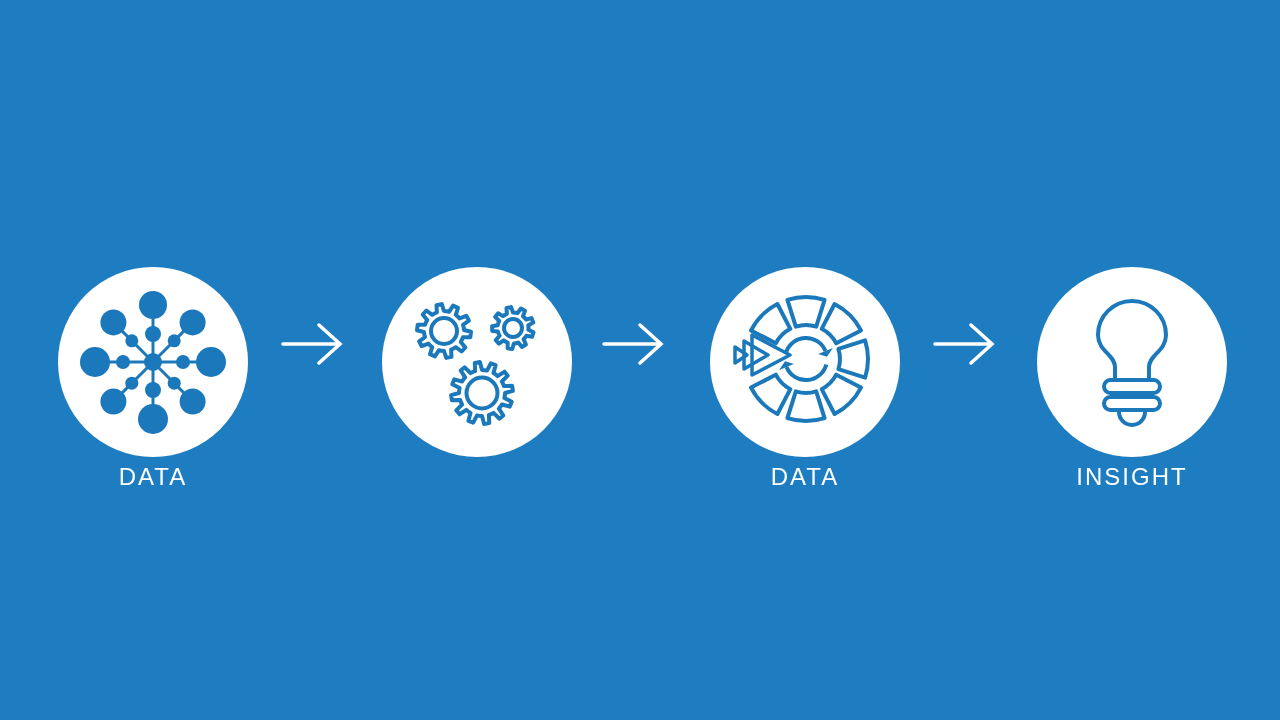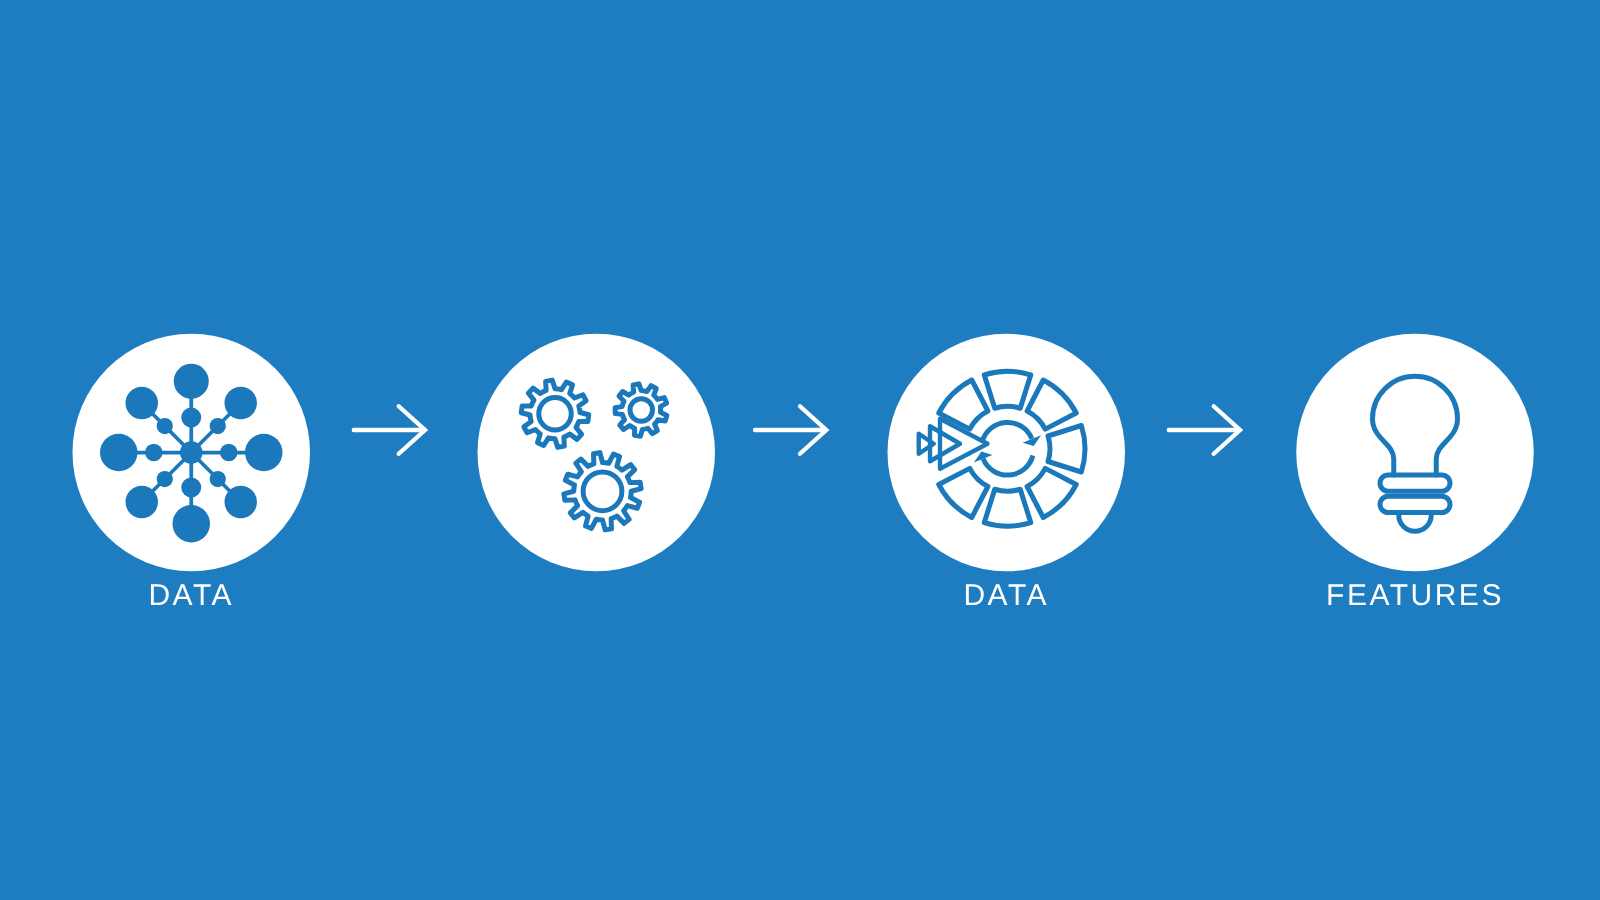--- a/index.html
+++ b/index.html
@@ -139,14 +139,14 @@
 
 <div class="stage" id="stage-3">
   <div class="circle">
     <svg viewBox="0 0 190 190" id="icon-bulb">
         <path d="M 78 113 L 78 100 C 78 88 61 84 61 68 A 34 34 0 1 1 129 68 C 129 84 112 88 112 100 L 112 113" class="icon-stroke" stroke-width="4" stroke-linecap="round" stroke-linejoin="round"></path>
         <rect x="67" y="113" width="56" height="13" rx="6.5" class="icon-stroke" stroke-width="4"></rect>
         <rect x="67" y="130" width="56" height="13" rx="6.5" class="icon-stroke" stroke-width="4"></rect>
         <path d="M 82 145 A 13 13 0 0 0 108 145" class="icon-stroke" stroke-width="4"></path>
       </svg>
   </div>
-  <div class="stage-label">FEATURES</div>
+  <div class="stage-label">INSIGHT</div>
 </div>
 
 </body></html>

